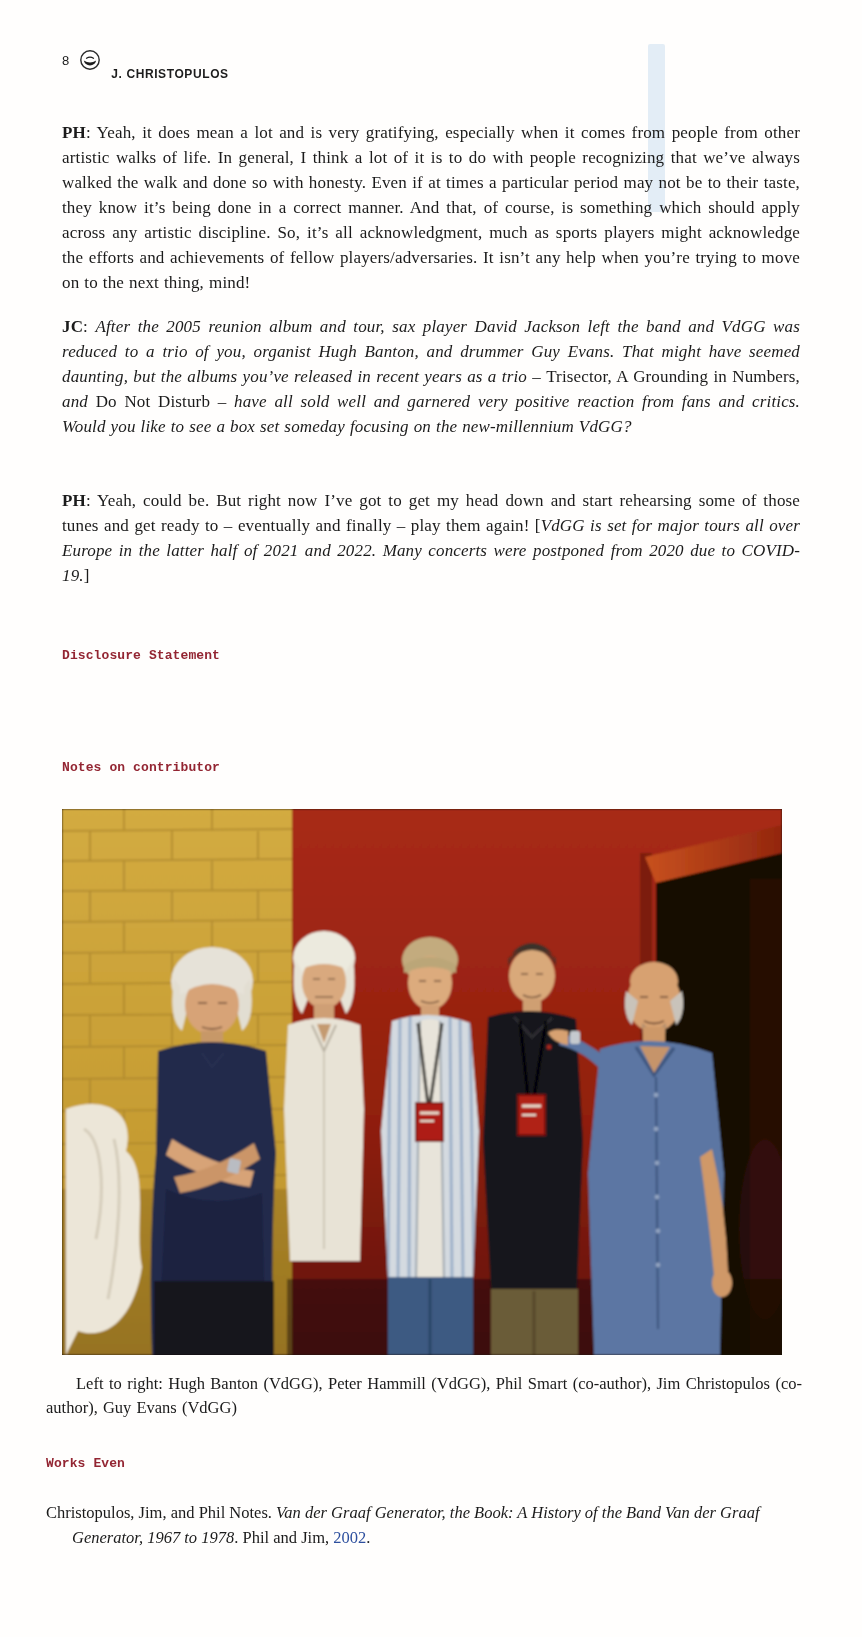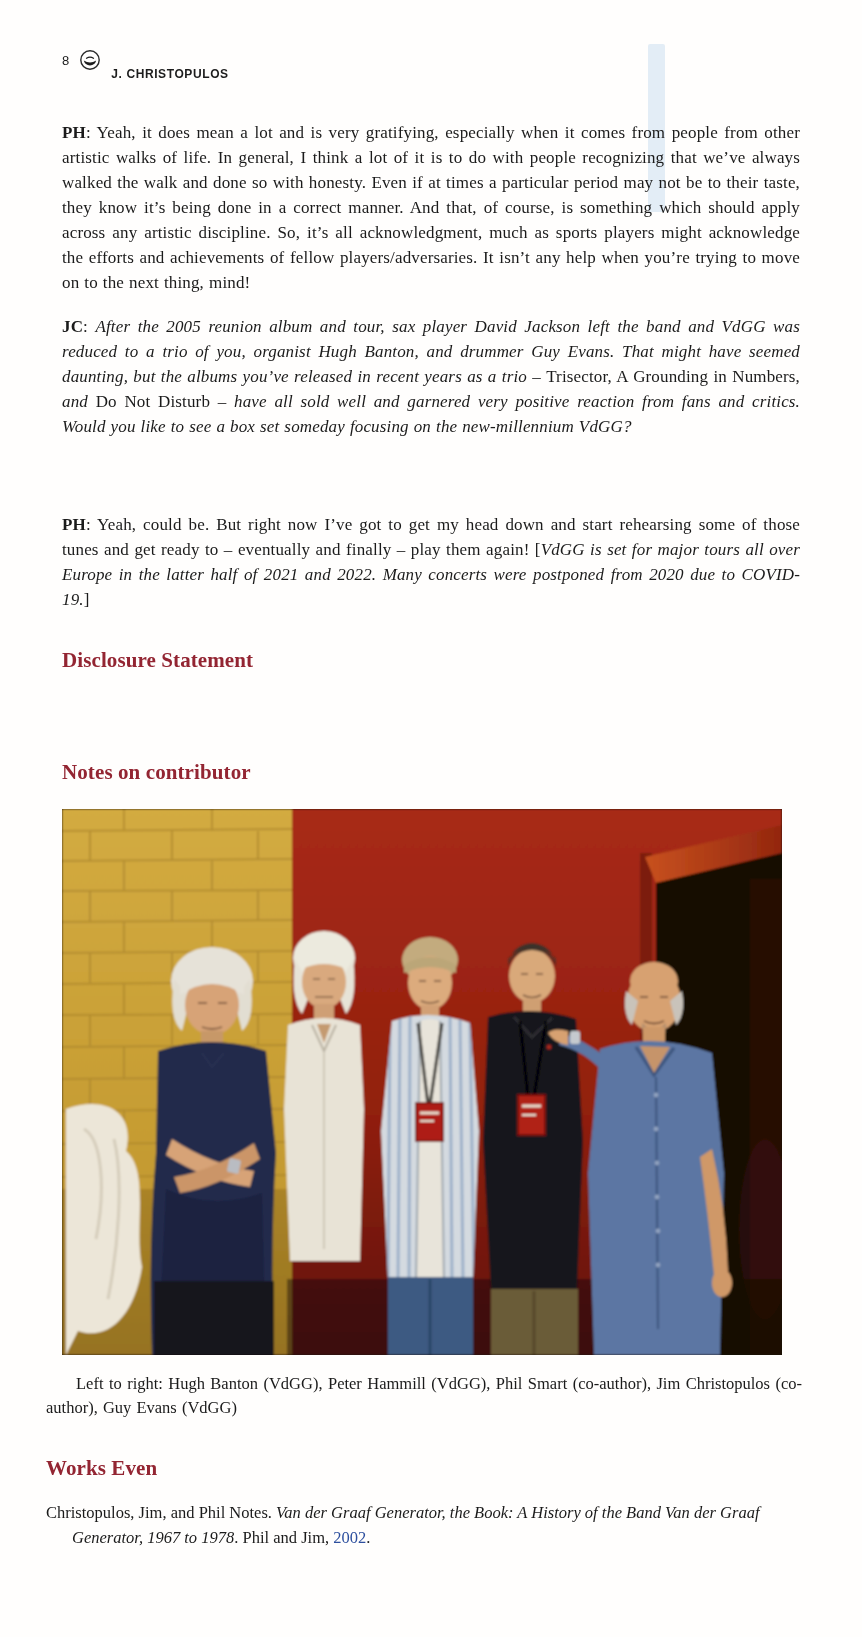--- a/index.html
+++ b/index.html
@@ -35,25 +35,25 @@
     position:absolute;left:62px;width:738px;
     font-size:17px;line-height:25px;text-align:justify;
     letter-spacing:.15px;word-spacing:.6px;color:var(--ink);
   }
   .speaker{font-weight:bold;}
   .it{font-style:italic;}
   .rm{font-style:normal;}
   .p1{top:88px;margin-top:32px;}
   .p2{top:314px;font-style:italic;}
   .p2 .speaker{font-style:normal;}
-  .p3{top:488px;margin-top:24px;}
+  .p3{top:488px;}
   
   .sec-head{
     position:absolute;left:62px;
-    font-family:Liberation Serif, serif;font-weight:bold;font-size:21px;color:var(--accent);
+    font-family:Liberation Mono, monospace;font-weight:bold;font-size:13px;color:var(--accent);
     letter-spacing:.1px;
   }
   .h-disclosure{top:648px;}
   .h-notes{top:760px;}
   .h-works{top:1456px;left:46px;}
   .disclosure-body{
     position:absolute;left:62px;top:697px;width:738px;
     font-size:16.5px;line-height:24px;color:var(--ink);
   }
   

